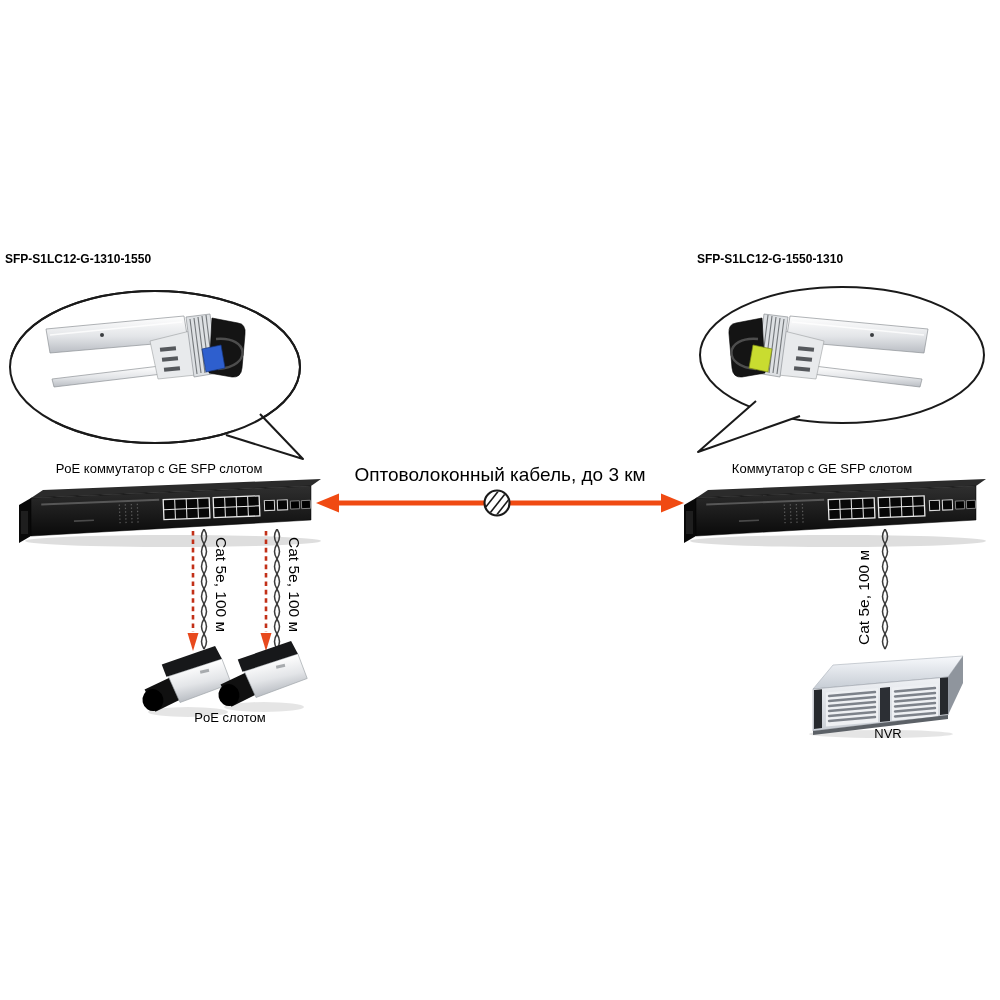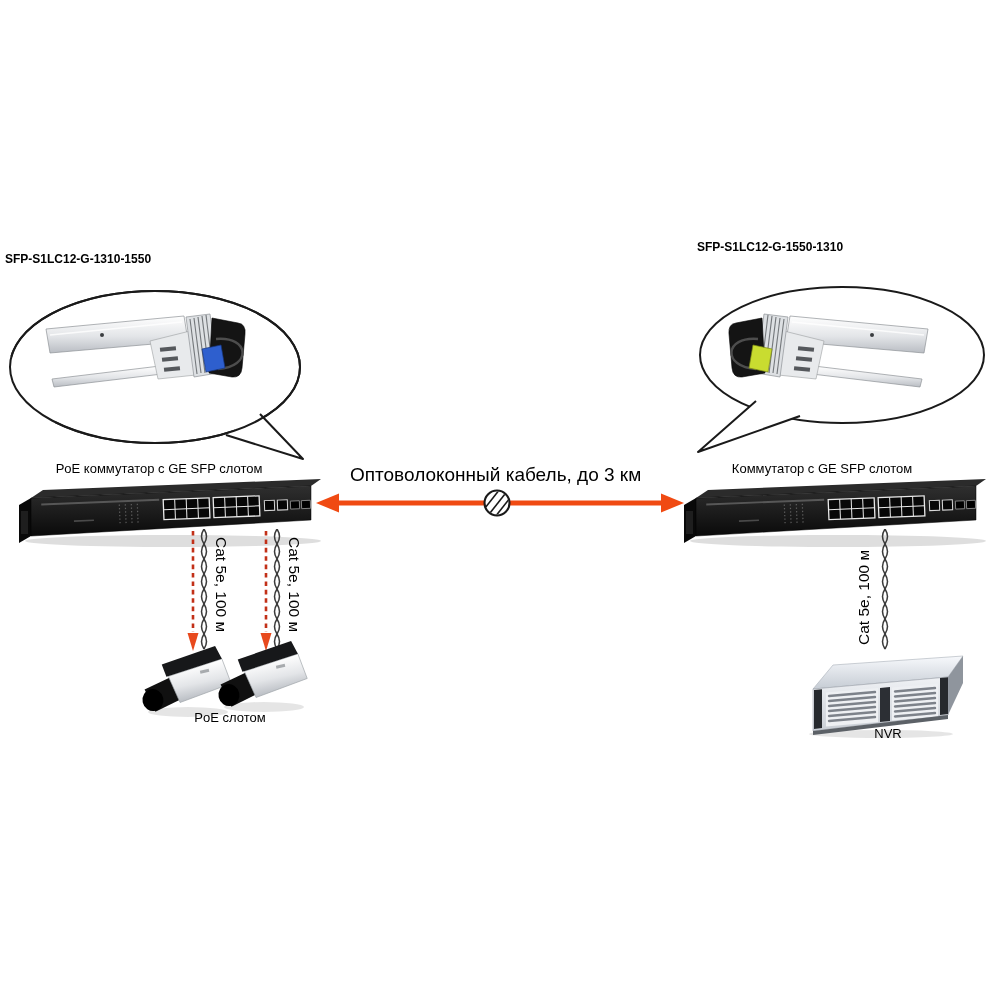--- a/index.html
+++ b/index.html
@@ -3,21 +3,21 @@
 <meta charset="utf-8">
 <style>
   html,body{margin:0;padding:0;}
   body{
     width:1000px;height:1000px;background:#ffffff;position:relative;
     font-family:"Liberation Sans",sans-serif;color:#000;overflow:hidden;
   }
   .abs{position:absolute;}
   .title{font-weight:bold;font-size:12px;white-space:nowrap;}
   .dev-label{font-size:13px;text-align:center;white-space:nowrap;}
-  .fiber-label{font-size:19px;white-space:nowrap;}
+  .fiber-label{font-size:19px;text-align:center;white-space:nowrap;}
   .cat-label{font-size:15.5px;white-space:nowrap;}
   .rot-cw{transform:rotate(90deg);transform-origin:left top;}
   .rot-ccw{transform:rotate(-90deg);transform-origin:left top;}
   svg{display:block;}
 </style>
 </head>
 <body>
 
 <svg width="0" height="0">
   <defs>
@@ -35,21 +35,21 @@
         <stop offset="1" stop-color="#c6ccd4"></stop>
     </linearGradient>
     <linearGradient id="gNvrF" x1="0" y1="0" x2="0" y2="1">
       <stop offset="0" stop-color="#f0f2f5"></stop>
         <stop offset="1" stop-color="#c9ced5"></stop>
     </linearGradient>
   </defs>
 </svg>
 
 <div class="abs title" style="left:5px;top:252px;width:300px;">SFP-S1LC12-G-1310-1550</div>
-<div class="abs title" style="left:697px;top:240px;width:300px;">SFP-S1LC12-G-1550-1310</div>
+<div class="abs title" style="left:697px;top:252px;width:300px;">SFP-S1LC12-G-1550-1310</div>
 
 <svg class="abs" style="left:2px;top:283px;" width="320" height="190" viewBox="0 0 320 190">
   <ellipse cx="153" cy="84" rx="145" ry="76" fill="#ffffff" stroke="#1a1a1a" stroke-width="2"></ellipse>
   <path d="M224,152 L301,176 L258,131" fill="#ffffff" stroke="#1a1a1a" stroke-width="2" stroke-linejoin="round"></path>
   <ellipse cx="153" cy="84" rx="145" ry="76" fill="none" stroke="#1a1a1a" stroke-width="2" stroke-dasharray="280 86 1000"></ellipse>
   <g>
 
     <polygon points="50,96 158,83 160,91 52,104" fill="url(#gMetal)" stroke="#8e9296" stroke-width="0.7"></polygon>
 
     <polygon points="44,46 182,33 186,58 48,70" fill="url(#gMetal)" stroke="#8e9296" stroke-width="0.7"></polygon>

